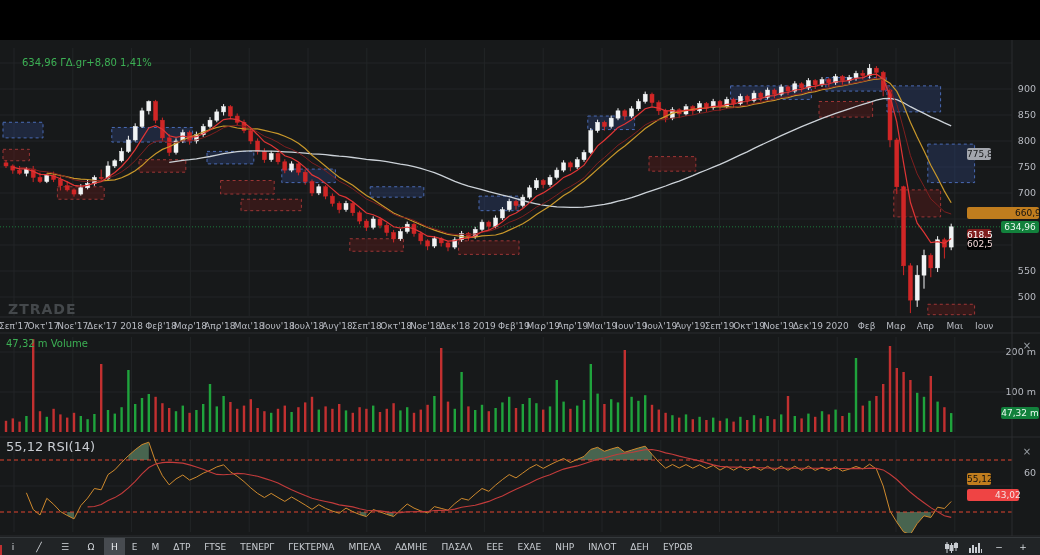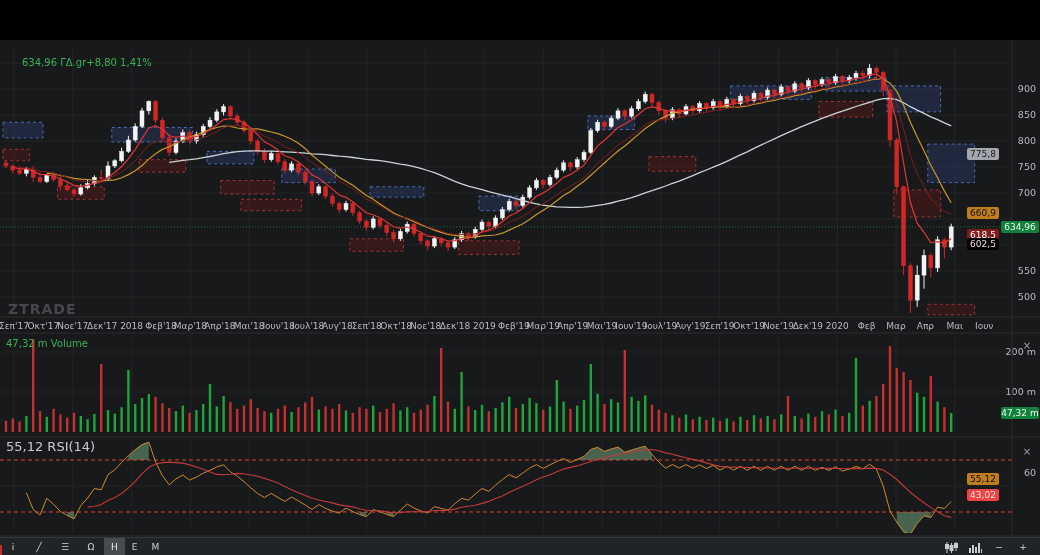--- a/index.html
+++ b/index.html
@@ -6,21 +6,21 @@
   #app{position:relative;width:1040px;height:555px;background:#17191a;overflow:hidden;
        font-family:"DejaVu Sans",sans-serif;color:#b7bac1;}
   .abs{position:absolute;}
   #topbar{left:0;top:0;width:1040px;height:40px;background:#000;}
   #scrolltrack{left:0;top:41px;width:1040px;height:5px;background:#202224;}
   #scrollthumb{left:0;top:41px;width:173px;height:5px;background:#96999d;border-radius:2px;cursor:pointer;}
   #ticker{left:22px;top:57px;font-size:10px;color:#3cb054;white-space:pre;}
   #watermark{left:8px;top:301px;font-size:14px;font-weight:bold;letter-spacing:1px;color:#44484b;}
   #vol-label{left:6px;top:338px;font-size:10px;color:#3cb054;white-space:pre;}
   #rsi-label{left:6px;top:439px;font-size:13px;color:#c8ccd2;white-space:pre;}
-  .axis-badge{position:absolute;left:967px;width:32px;text-align:center;font-size:9px;
+  .axis-badge{position:absolute;left:967px;width:24px;text-align:center;font-size:9px;
       padding:1px 0;border-radius:2px;line-height:10px;}
   .close-x{position:absolute;left:1021px;width:12px;height:12px;font-size:10px;line-height:11px;
       text-align:center;color:#9aa0a6;cursor:pointer;}
   #toolbar{left:0;top:537px;width:1040px;height:18px;background:#212426;border-top:1px solid #35393c;
       display:flex;align-items:stretch;font-size:9px;color:#c9cdd2;}
   .tb-icon{display:flex;align-items:center;justify-content:center;width:26px;cursor:pointer;color:#d6dade;}
   .tb-btn{display:flex;align-items:center;padding:0 7px;cursor:pointer;white-space:nowrap;}
   .tb-btn.active{background:#474b50;color:#f0f2f4;}
   .tb-spacer{flex:1;}
   .tb-right{display:flex;align-items:center;gap:2px;padding-right:6px;}
@@ -632,40 +632,55 @@
   <div id="watermark" class="abs">ZTRADE</div>
 
   <div id="vol-label" class="abs"><span>47,32 m</span> <span>Volume</span></div>
   <div id="rsi-label" class="abs"><span>55,12</span> <span>RSI(14)</span></div>
 
   <div class="close-x abs" style="top:340px;">×</div>
   <div class="close-x abs" style="top:446px;">×</div>
 
   <div id="badges">
       <div class="axis-badge" style="top: 147.584px; background: rgb(163, 166, 173); color: rgb(23, 25, 26);">775,8</div>
-      <div class="axis-badge" style="top: 207.332px; background: rgb(192, 125, 30); color: rgb(17, 17, 17);">660,9</div>
+      <div class="axis-badge" style="top: 207.332px; background: rgb(192, 125, 30); color: rgb(17, 17, 17); padding-left: 48px;">660,9</div>
       <div class="axis-badge" style="top: 229.38px; background: #7f1d1d; color: rgb(255, 255, 255);">618,5</div>
       <div class="axis-badge" style="top: 237.7px; background: #000000; color: rgb(242, 215, 215);">602,5</div>
       <div class="axis-badge" style="top: 220.821px; background: rgb(18, 129, 60); color: rgb(234, 250, 240); left: 1001px; width: 38px;">634,96</div>
       <div class="axis-badge" style="top: 407.072px; background: rgb(18, 129, 60); color: rgb(234, 250, 240); left: 1001px; width: 38px;">47,32 m</div>
       <div class="axis-badge" style="top: 473.344px; background: rgb(192, 125, 30); color: rgb(17, 17, 17);">55,12</div>
-      <div class="axis-badge" style="top: 489.074px; background: #ef4444; color: rgb(245, 226, 226);">43,02</div>
+      <div class="axis-badge" style="top: 489.074px; background: #ef4444; color: rgb(245, 226, 226); padding-left: 28px;">43,02</div>
     </div>
 
   <div id="toolbar" class="abs">
     <span id="tb-left" style="display:flex;">
         <span class="tb-icon">i</span>
         <span class="tb-icon">╱</span>
         <span class="tb-icon">☰</span>
         <span class="tb-icon">Ω</span>
       </span>
     <span id="tb-tf" style="display:flex;">
         <span class="tb-btn active">Η</span>
         <span class="tb-btn">Ε</span>
         <span class="tb-btn">Μ</span>
+      </span>
+    <span id="tb-tickers" style="display:flex;">
+        <span class="tb-btn">ΔΤΡ</span>
+        <span class="tb-btn">FTSE</span>
+        <span class="tb-btn">ΤΕΝΕΡΓ</span>
+        <span class="tb-btn">ΓΕΚΤΕΡΝΑ</span>
+        <span class="tb-btn">ΜΠΕΛΑ</span>
+        <span class="tb-btn">ΑΔΜΗΕ</span>
+        <span class="tb-btn">ΠΑΣΑΛ</span>
+        <span class="tb-btn">ΕΕΕ</span>
+        <span class="tb-btn">ΕΧΑΕ</span>
+        <span class="tb-btn">ΝΗΡ</span>
+        <span class="tb-btn">ΙΝΛΟΤ</span>
+        <span class="tb-btn">ΔΕΗ</span>
+        <span class="tb-btn">ΕΥΡΩΒ</span>
       </span>
     <span class="tb-spacer"></span>
     <span class="tb-right">
       <span class="tb-icon">
         <svg width="13" height="11" viewBox="0 0 13 11">
             <g stroke="#c9cdd2" fill="none">
               <path d="M2 0v11M6.5 1v10M11 0v9"></path>
               <rect x="0.5" y="2.5" width="3" height="4" fill="#c9cdd2"></rect>
               <rect x="5" y="3.5" width="3" height="5" fill="#c9cdd2"></rect>
               <rect x="9.5" y="1.5" width="3" height="4" fill="#c9cdd2"></rect>

